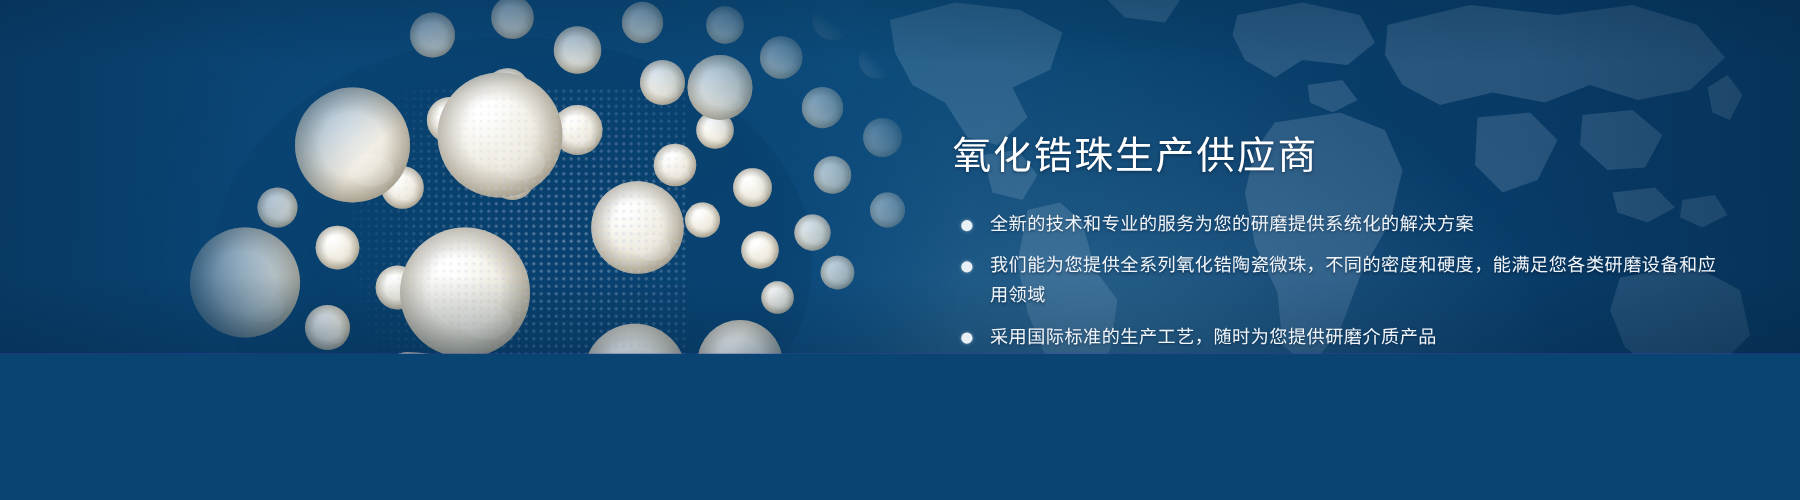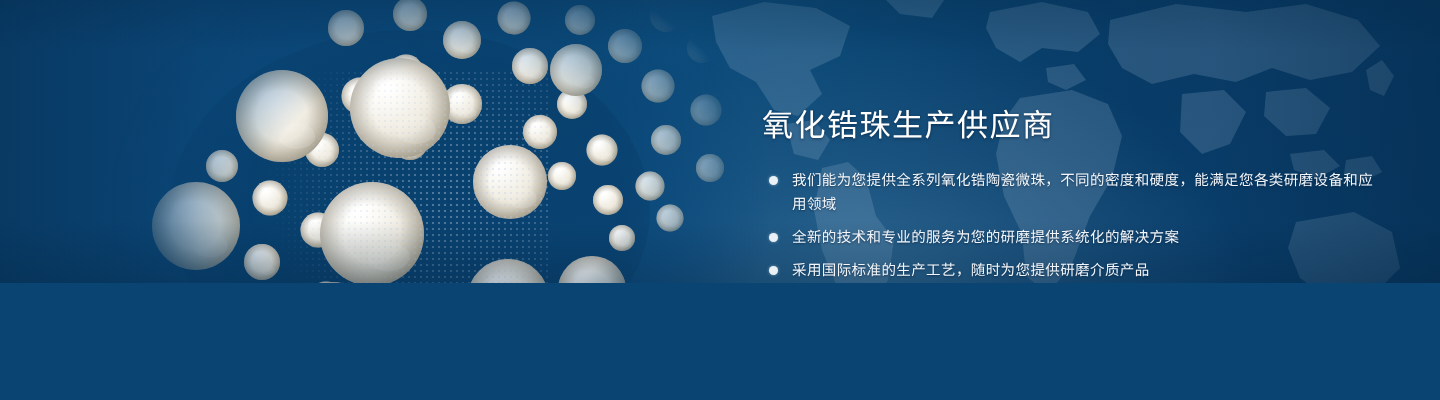--- a/index.html
+++ b/index.html
@@ -295,25 +295,25 @@
   </div>
 
   <div class="bg-vignette"></div>
 
   <div class="content">
     <h1 class="headline">氧化锆珠生产供应商</h1>
 
     <ul class="bullets">
       <li class="bullet">
         <span class="bullet-dot"></span>
-        <span class="bullet-text">我们能为您提供全系列氧化锆陶瓷微珠，不同的密度和硬度，能满足您各类研磨设备和应用领域</span>
+        <span class="bullet-text">全新的技术和专业的服务为您的研磨提供系统化的解决方案</span>
       </li>
       <li class="bullet">
         <span class="bullet-dot"></span>
-        <span class="bullet-text">全新的技术和专业的服务为您的研磨提供系统化的解决方案</span>
+        <span class="bullet-text">我们能为您提供全系列氧化锆陶瓷微珠，不同的密度和硬度，能满足您各类研磨设备和应用领域</span>
       </li>
       <li class="bullet">
         <span class="bullet-dot"></span>
         <span class="bullet-text">采用国际标准的生产工艺，随时为您提供研磨介质产品</span>
       </li>
     </ul>
   </div>
 
 </div>
 

